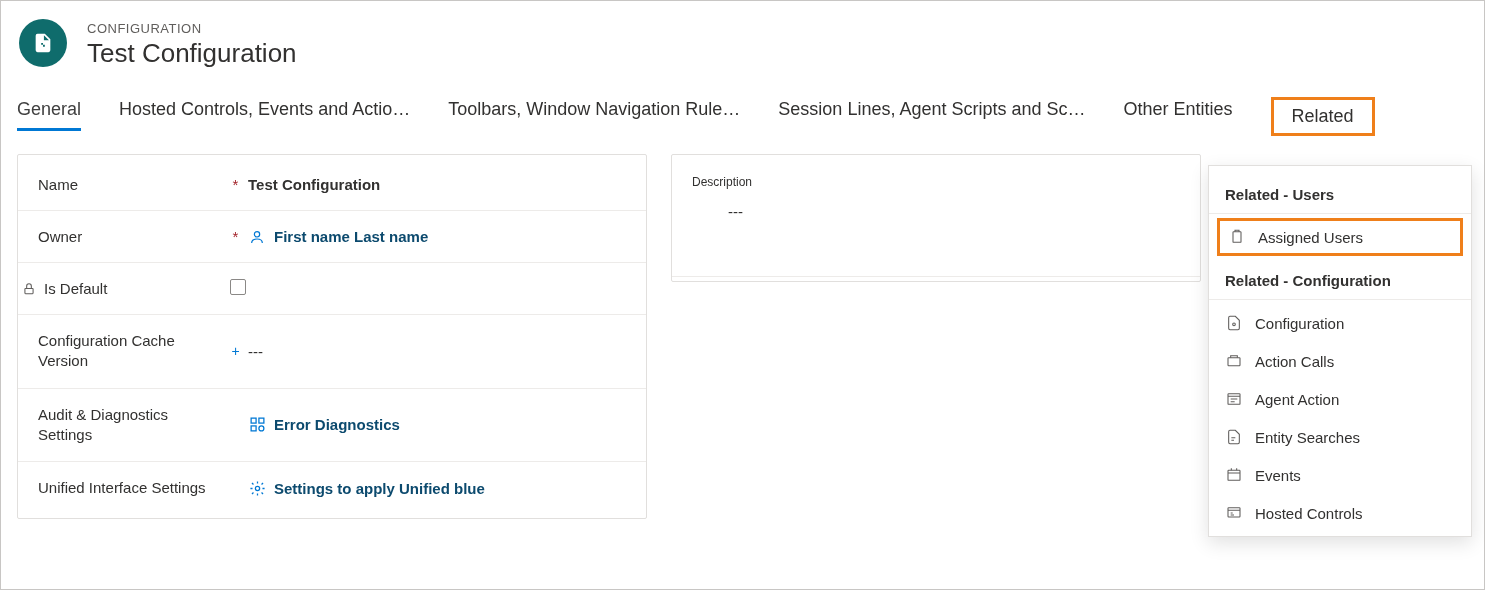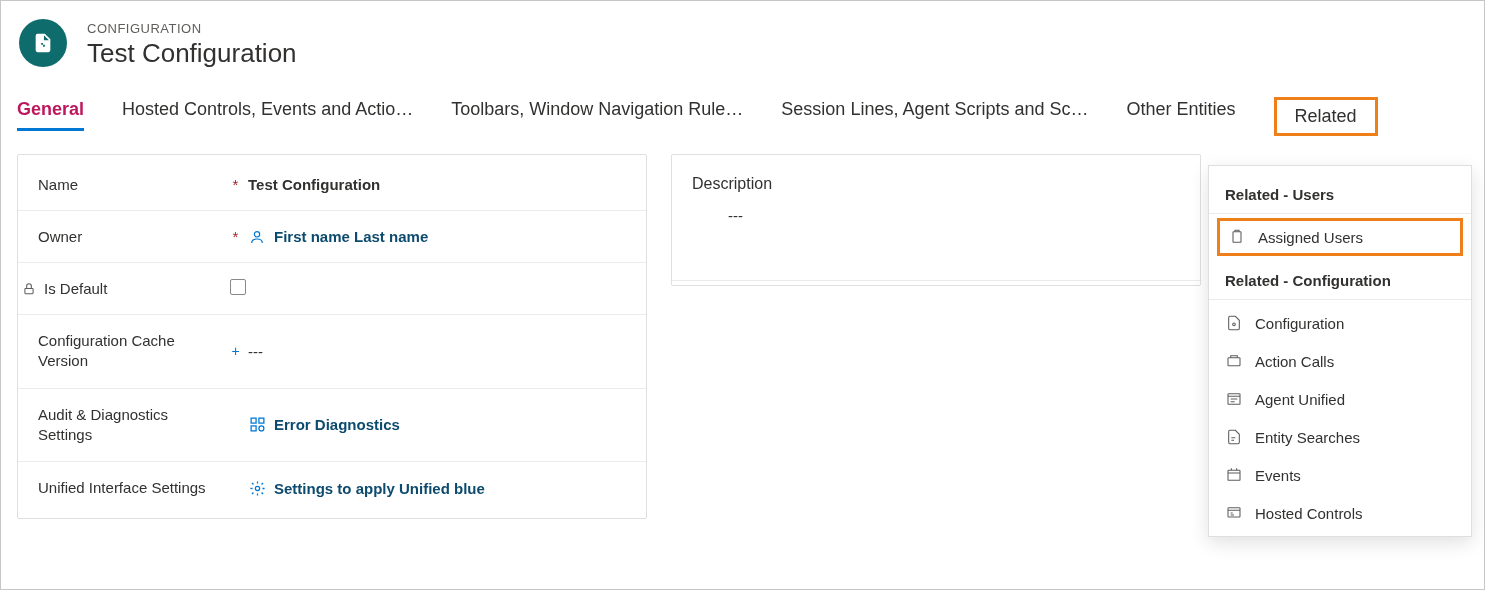--- a/index.html
+++ b/index.html
@@ -52,23 +52,23 @@
     color: #323130;
     border-bottom: 1px solid transparent;
   }
   .tab {
     padding-bottom: 8px;
     border-bottom: 3px solid transparent;
     cursor: pointer;
     white-space: nowrap;
   }
   .tab.active {
-    font-weight: 700;
+    font-weight: 400;
     border-bottom-color: #0078d4;
-    color: #be185d;
+    color: #404040;
   }
   .tab.related {
     border: 3px solid #ef7f1a;
     padding: 6px 18px 6px 18px;
     margin-bottom: -3px;
   }
   .content {
     display: flex;
     padding: 20px 16px;
     gap: 24px;
@@ -132,21 +132,21 @@
   .lock-icon { color: #605e5c; }
   .checkbox-box {
     width: 16px; height: 16px;
     border: 1px solid #8a8886;
     border-radius: 2px;
     display: inline-block;
   }
   .desc-row {
     padding: 16px 20px 18px 20px;
   }
-  .desc-label { font-size: 16px; color: #323130; }
+  .desc-label { font-size: 12px; color: #323130; }
   .desc-value { padding: 14px 0 38px 36px; font-size: 15px; color: #323130; }
   .desc-row { border-bottom: 1px solid #edebe9; }
 
   .dropdown {
     position: absolute;
     right: 12px;
     top: 164px;
     width: 264px;
     background: #fff;
     border: 1px solid #e1dfdd;
@@ -326,21 +326,21 @@
       </span>
     <span>Action Calls</span>
   </div>
   <div class="dropdown-item">
     <span class="icon-slot">
         <svg width="16" height="16" viewBox="0 0 24 24" stroke-width="1.6">
           <rect x="3" y="4" width="18" height="16" rx="1"></rect>
           <path d="M3 8h18M7 12h10M7 16h6"></path>
         </svg>
       </span>
-    <span>Agent Unified</span>
+    <span>Agent Action</span>
   </div>
   <div class="dropdown-item">
     <span class="icon-slot">
         <svg width="16" height="16" viewBox="0 0 24 24" stroke-width="1.6">
           <path d="M14 2H6a2 2 0 0 0-2 2v16a2 2 0 0 0 2 2h12a2 2 0 0 0 2-2V8l-6-6z"></path>
           <path d="M8 13h6M8 17h4"></path>
         </svg>
       </span>
     <span>Entity Searches</span>
   </div>

